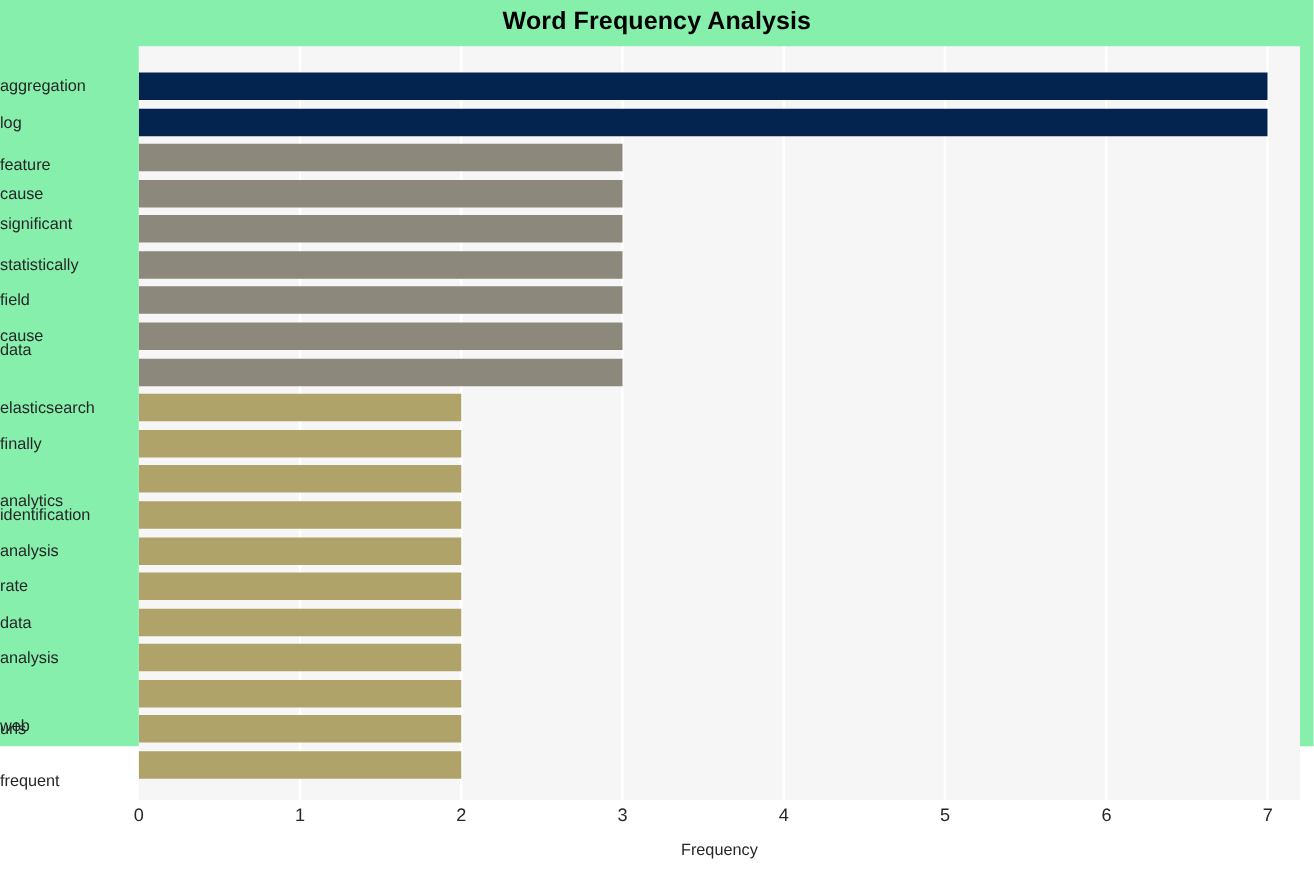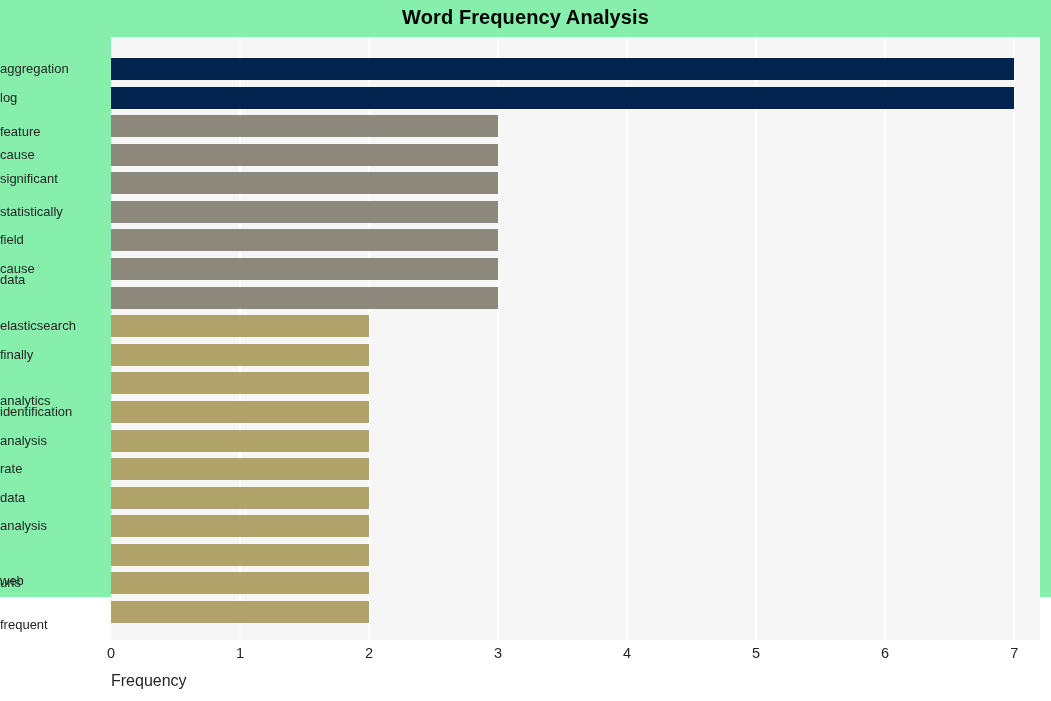--- a/index.html
+++ b/index.html
@@ -86,22 +86,22 @@
     margin-left: -30px;
     text-align: center;
     font-size: 14.5px;
     color: #262626;
   }
   #xaxis-label {
     position: absolute;
     left: 111px;
     top: 672px;
     width: 929px;
-    text-align: left;
-    font-size: 16px;
+    text-align: center;
+    font-size: 13px;
     color: #262626;
   }
 </style>
 </head>
 <body>
 
 <div id="figure">
 
   <div id="chart-title">Word Frequency Analysis</div>
 

